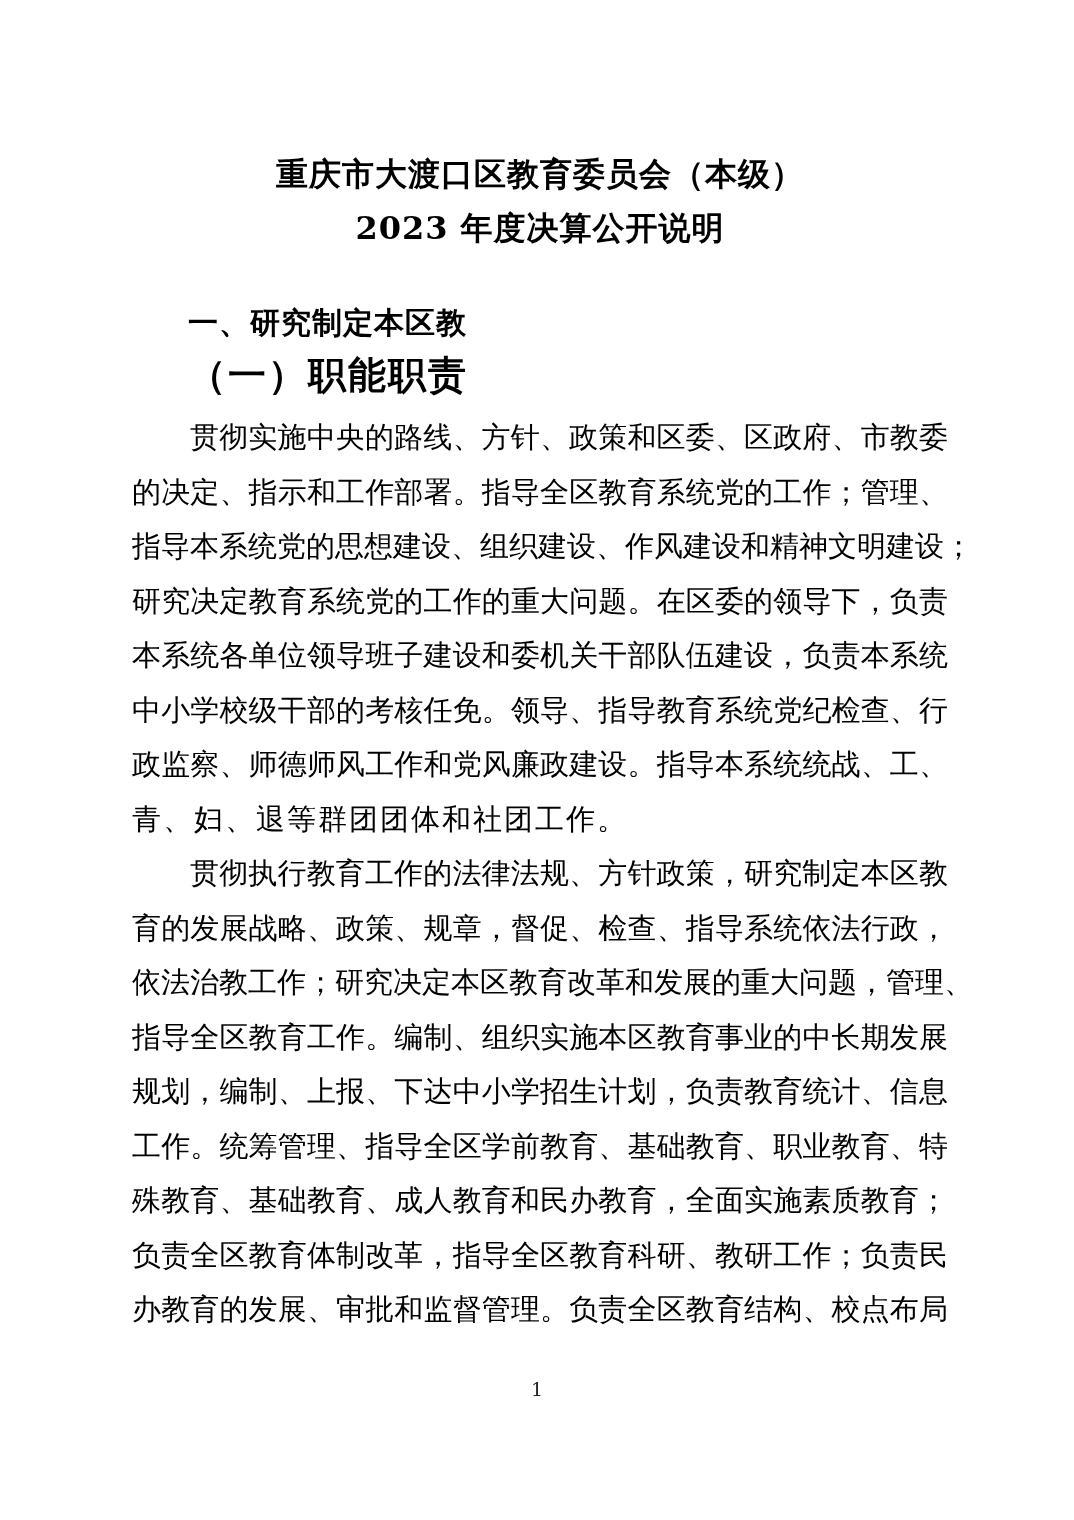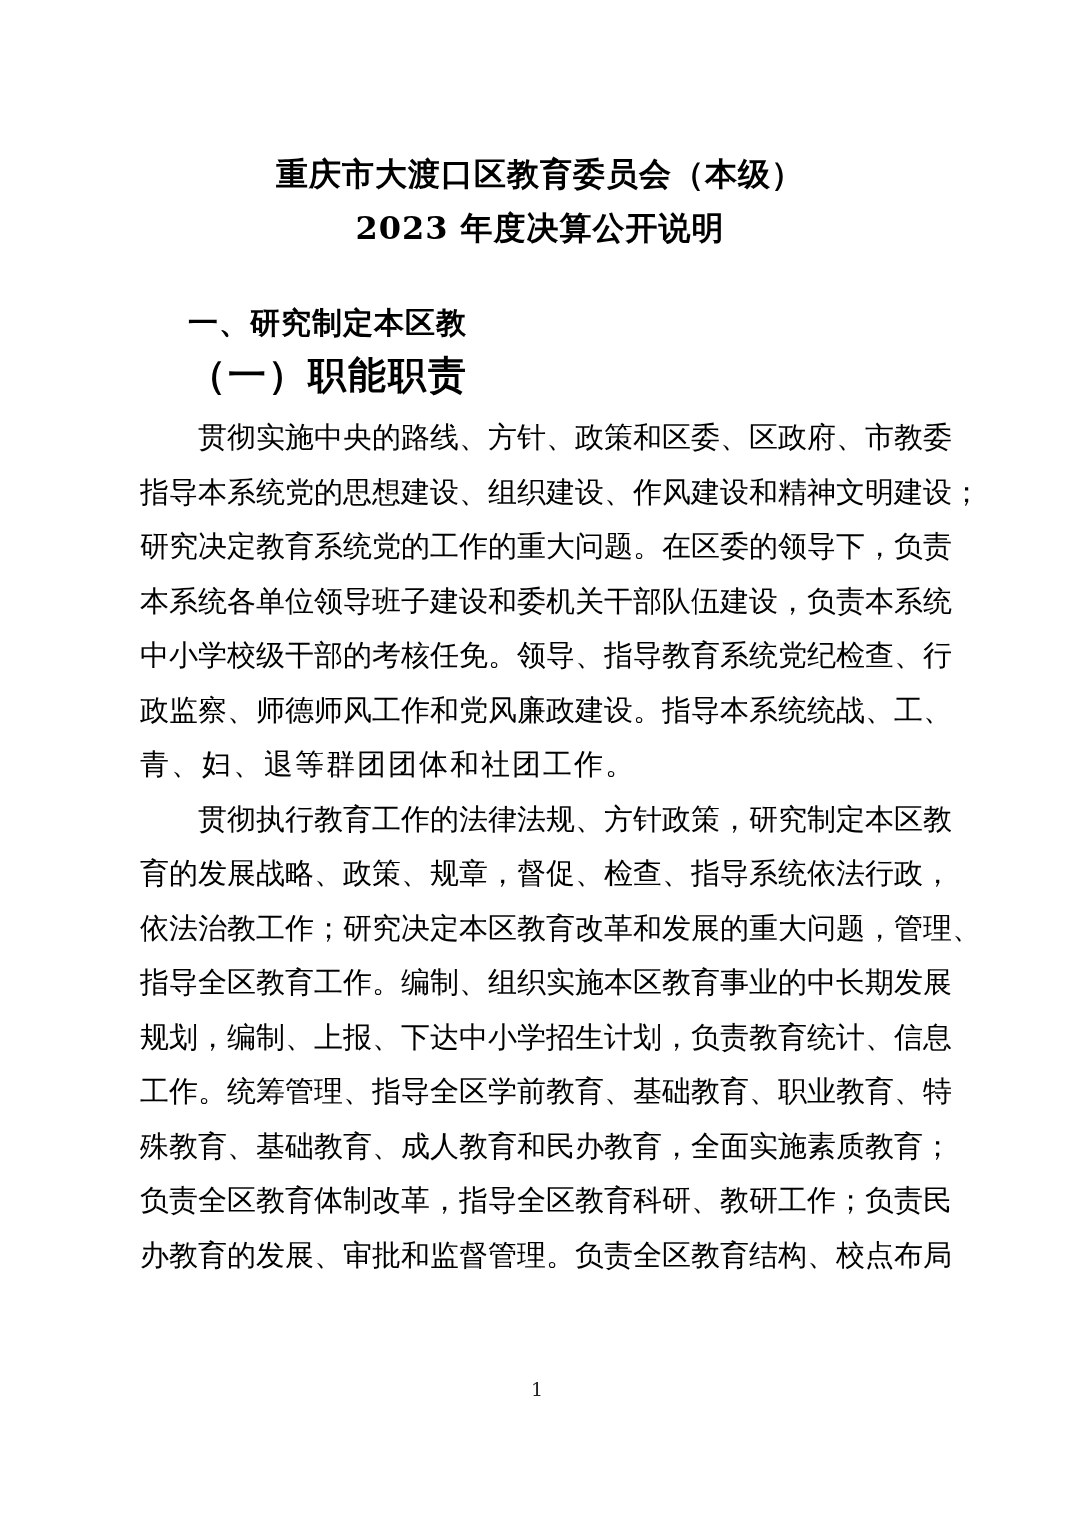--- a/index.html
+++ b/index.html
@@ -44,21 +44,21 @@
   }
   .subsection-heading {
     margin-top: 12px;
     padding-left: 56px;
     font-size: 38px;
     line-height: 40px;
     font-weight: bold;
     font-family: "DejaVu Serif", "Liberation Serif", serif;
     letter-spacing: 2px;
   }
-  .body-block { margin-top: 15px; margin-left: 8px; }
+  .body-block { margin-top: 15px; }
   .line {
     font-size: 29px;
     line-height: 54.5px;
     height: 54.5px;
     white-space: nowrap;
     text-align: justify;
     text-align-last: justify;
     font-family: "DejaVu Serif", "Liberation Serif", serif;
     font-weight: 300;
   }
@@ -86,20 +86,21 @@
 
     <div class="doc-title line1">重庆市大渡口区教育委员会（本级）</div>
     <div class="doc-title line2">2023 年度决算公开说明</div>
 
     <div class="section-heading">一、研究制定本区教</div>
 
     <div class="subsection-heading">（一）职能职责</div>
 
     <div class="body-block">
       <div class="line first">贯彻实施中央的路线、方针、政策和区委、区政府、市教委</div>
+      <div class="line">的决定、指示和工作部署。指导全区教育系统党的工作；管理、</div>
       <div class="line">指导本系统党的思想建设、组织建设、作风建设和精神文明建设；</div>
       <div class="line">研究决定教育系统党的工作的重大问题。在区委的领导下，负责</div>
       <div class="line">本系统各单位领导班子建设和委机关干部队伍建设，负责本系统</div>
       <div class="line">中小学校级干部的考核任免。领导、指导教育系统党纪检查、行</div>
       <div class="line">政监察、师德师风工作和党风廉政建设。指导本系统统战、工、</div>
       <div class="line para-end">青、妇、退等群团团体和社团工作。</div>
     </div>
 
     <div class="body-block" style="margin-top:0">
       <div class="line first">贯彻执行教育工作的法律法规、方针政策，研究制定本区教</div>

